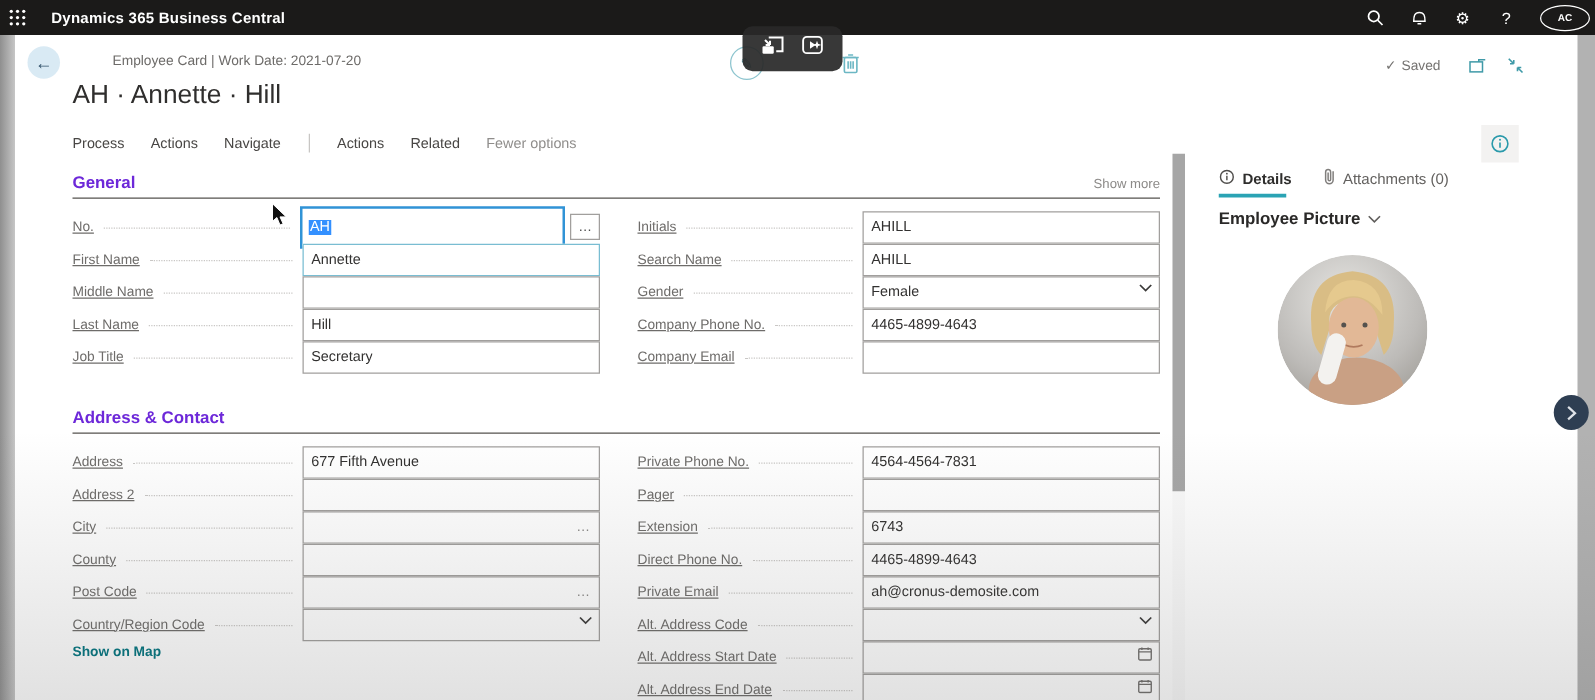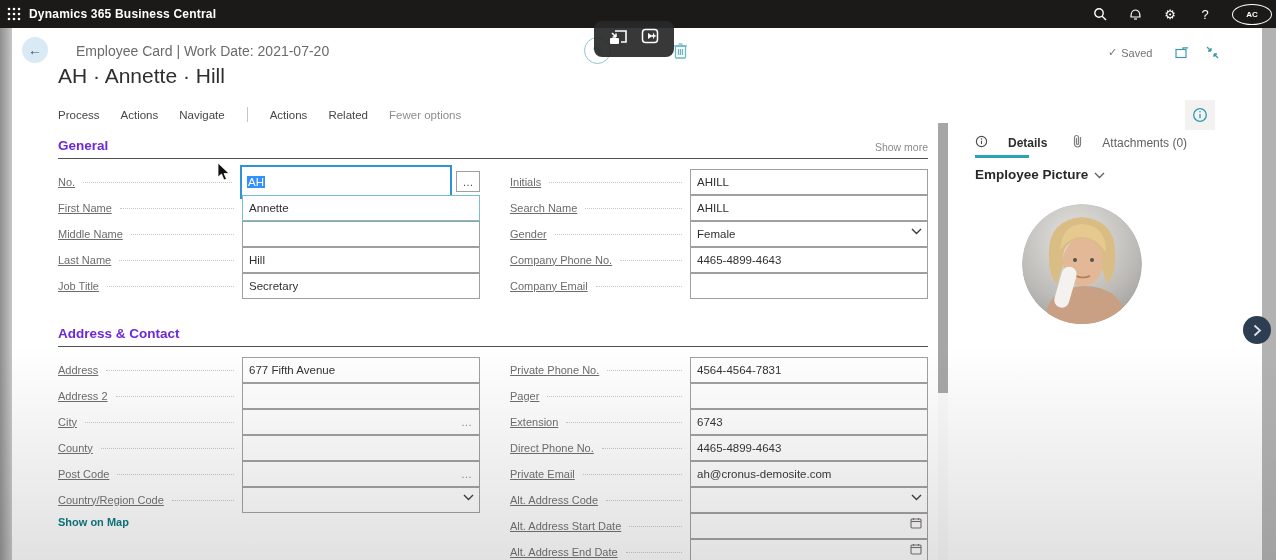--- a/index.html
+++ b/index.html
@@ -4,35 +4,35 @@
 <style>
   * { margin:0; padding:0; box-sizing:border-box; }
   html,body { width:1276px; height:560px; overflow:hidden; background:#fff;
               font-family:"Liberation Sans", sans-serif; }
   .stage { position:absolute; inset:0; width:1276px; height:560px; background:#fff; }
 
   
   .topbar { position:absolute; left:0; top:0; width:1276px; height:28px; background:#1b1a19;
             display:flex; align-items:center; z-index:30; }
   .waffle { margin-left:7px; width:14px; height:14px; display:inline-block; }
-  .tb-title { color:#fff; font-size:12px; font-weight:bold; margin-left:8px; letter-spacing:.2px; }
+  .tb-title { color:#fff; font-size:12px; font-weight:bold; margin-left:20px; letter-spacing:.2px; }
   .tb-right { position:absolute; right:4px; top:0; height:28px; display:flex; align-items:center; gap:19px; }
   .tb-ic { width:16px; height:16px; display:flex; align-items:center; justify-content:center; color:#fff; font-size:13px; }
   .avatar { width:40px; height:21px; border-radius:50%; background:#1b1a19; border:1.5px solid #fff;
             color:#fff; font-size:8px; font-weight:bold; display:flex; align-items:center; justify-content:center; }
 
   
   .edge-left { position:absolute; left:0; top:28px; width:12px; height:532px;
                background:linear-gradient(90deg,#8f8f8f,#c6c6c6); z-index:25; }
   .edge-right { position:absolute; left:1262px; top:28px; width:14px; height:532px; background:#b2b2b2; z-index:25; }
 
   
   .back-btn { position:absolute; left:22px; top:37px; width:26px; height:26px; border-radius:50%;
               background:#d9eaf4; color:#33536b; font-size:14px; display:flex; align-items:center; justify-content:center; }
-  .caption { position:absolute; left:52px; top:43px; font-size:14px; color:#6d6b69;padding-left:24px; }
+  .caption { position:absolute; left:66px; top:43px; font-size:11px; color:#6d6b69;padding-left:24px; }
   .saved-wrap { position:absolute; left:1108px; top:45px; display:flex; align-items:center; gap:8px; }
   .saved-txt { font-size:11px; color:#757371; }
   .hdr-ic { width:15px; height:15px; display:flex; align-items:center; justify-content:center; }
   .page-title { position:absolute; left:58px; top:64px; font-size:21px; color:#2f2e2d; }
 
   .edit-circle { position:absolute; left:584px; top:37px; width:27px; height:27px; border-radius:50%;
                  border:1.5px solid #8ec5cf; color:#4d9aa8; font-size:12px;
                  display:flex; align-items:center; justify-content:center; background:#fff; }
   .trash-ic { position:absolute; left:673px; top:42px; width:15px; height:18px; }
 
@@ -74,21 +74,21 @@
   .assist { width:24px; height:21px; margin-left:4px; border:1px solid #a19f9d; background:#fff;
             font-size:11px; color:#4a4a4a; display:flex; align-items:center; justify-content:center; }
   .map-link { margin-top:6px; font-size:11px; font-weight:bold; color:#00747f; cursor:pointer; }
 
   
   .vscroll { position:absolute; left:938px; top:123px; width:10px; height:437px; background:#fafafa; z-index:10; }
   .vthumb { position:absolute; left:0; top:0; width:10px; height:270px; background:#a6a6a6; }
 
   
   .tabs { position:absolute; left:975px; top:134px; display:flex; gap:26px; align-items:center; }
-  .tab { display:flex; align-items:center; gap:20px; font-size:12px; }
+  .tab { display:flex; align-items:center; gap:6px; font-size:12px; }
   .tab.active { color:#2f2e2d; font-weight:bold; }
   .tab.inactive { color:#63615f; }
   .tab-underline { position:absolute; left:975px; top:155px; width:54px; height:2.5px; background:#2aa3b4; }
   .pic-title { position:absolute; left:975px; top:167px; font-size:13.5px; font-weight:bold; color:#2a2928;
                display:flex; align-items:center; gap:6px; }
   .photo { position:absolute; left:1022px; top:204px; width:120px; height:120px; border-radius:50%; overflow:hidden; }
 
   .next-btn { position:absolute; left:1243px; top:316px; width:28px; height:28px; border-radius:50%;
               background:#2e3e52; display:flex; align-items:center; justify-content:center; z-index:40; }
 

